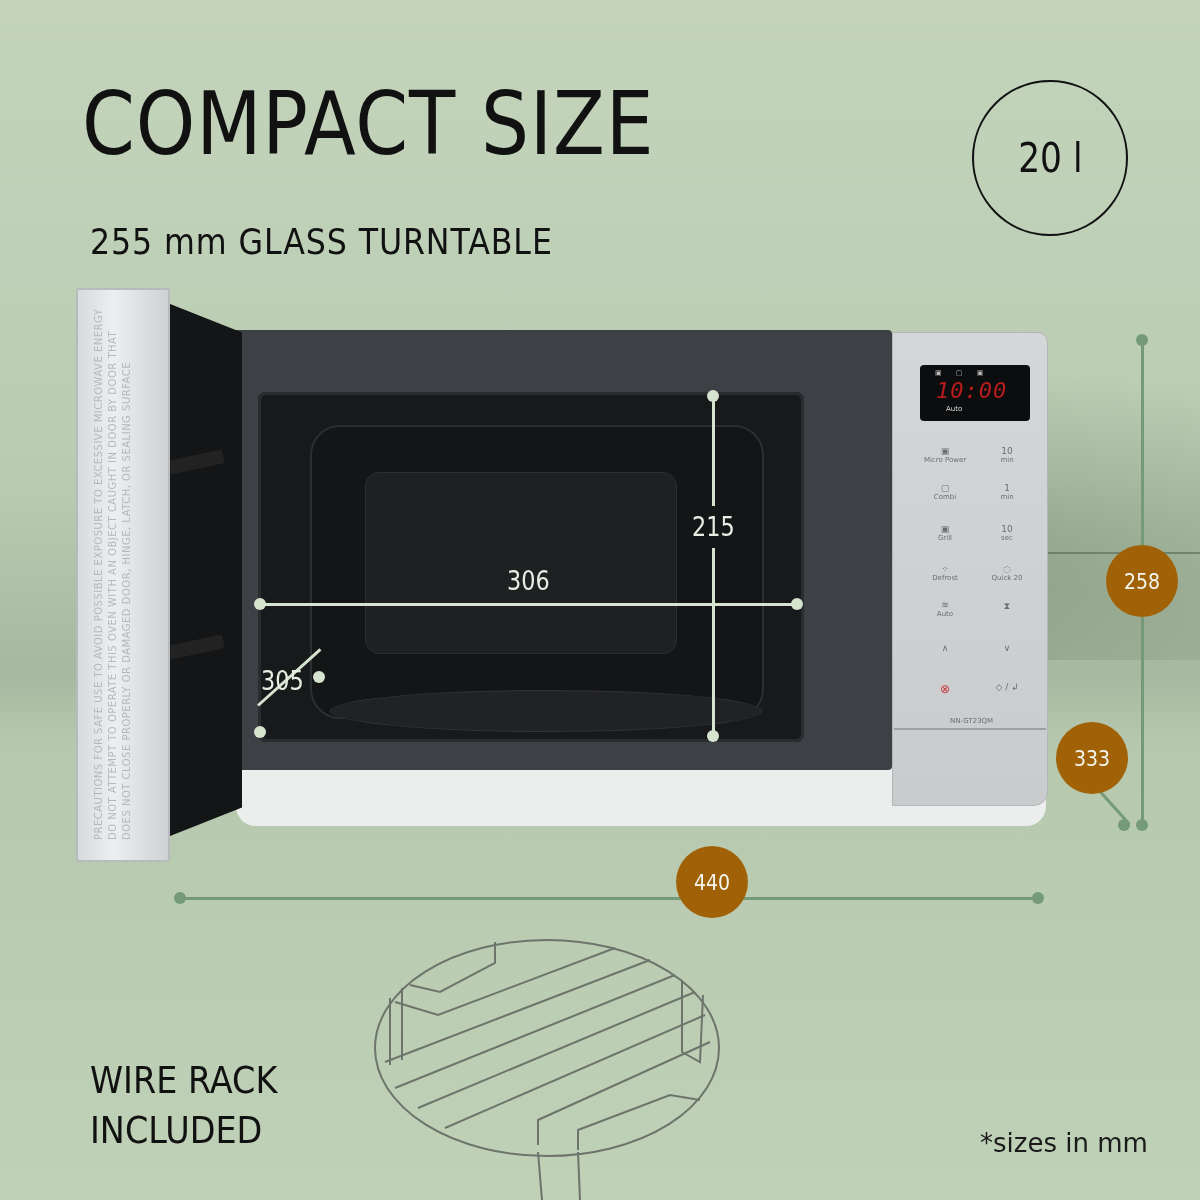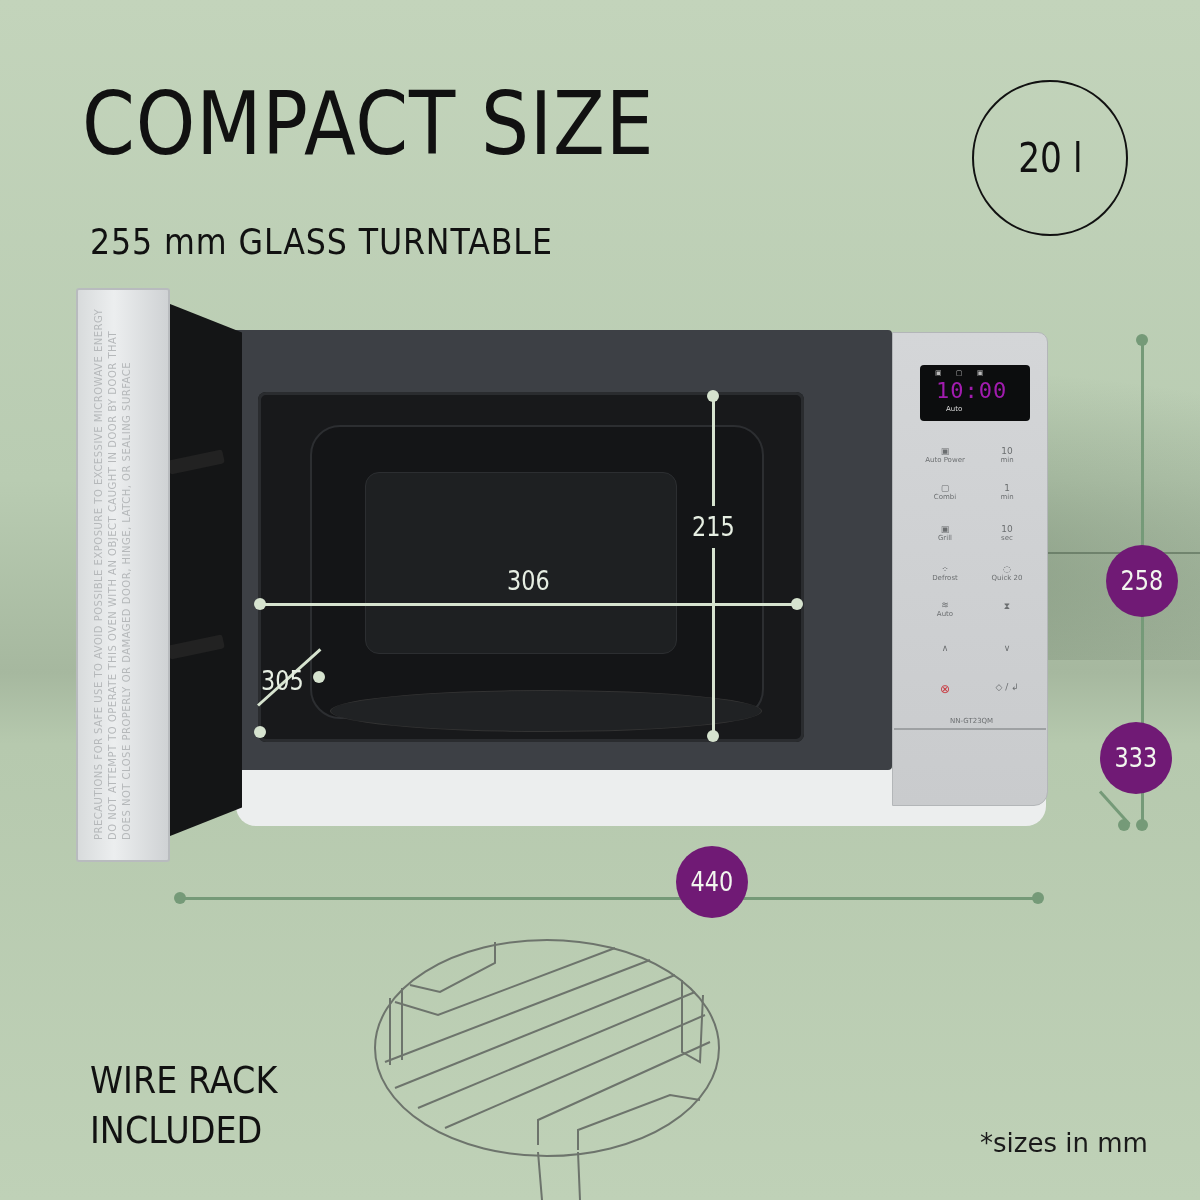--- a/index.html
+++ b/index.html
@@ -69,37 +69,37 @@
     left:236px; top:768px; width:810px; height:58px; background:#eceeee; border-radius:0 0 20px 20px;
   }
   .panel {
     left:892px; top:332px; width:154px; height:472px; background:linear-gradient(180deg,#d4d6d8,#c9cbcd);
     border-radius:0 10px 14px 0; border:1px solid #b3b6b8;
   }
   .panel-divider { left:894px; top:728px; width:152px; height:2px; background:#9ea1a3; }
   .display {
     left:920px; top:365px; width:110px; height:56px; background:#0c0d0e; border-radius:4px;
   }
-  .display-time { left:936px; top:378px; font-family:"DejaVu Sans Mono", monospace; color:#a21caf; font-size:22px; letter-spacing:1px; }
+  .display-time { left:936px; top:378px; font-family:"DejaVu Sans Mono", monospace; color:#b91c1c; font-size:22px; font-style:italic; letter-spacing:1px; }
   .display-auto { left:946px; top:405px; font-size:7px; color:#ddd; }
   .display-icons { left:935px; top:369px; font-size:7px; color:#bbb; letter-spacing:6px; }
   .btn-lbl { font-size:7px; color:#6b6e70; text-align:center; width:60px; }
   .btn-icon { font-size:9px; color:#6b6e70; text-align:center; width:60px; }
   .model { left:950px; top:717px; font-size:7px; color:#6b6e70; }
   .stop-icon { color:#c9383f; font-size:12px; }
 
   
   .dim-line { background:#d6e3cf; position:absolute; }
   .dim-dot { position:absolute; width:12px; height:12px; border-radius:50%; background:#d6e3cf; }
   .dim-lbl { position:absolute; color:#e6eee2; font-size:26px; transform:scaleX(0.86); transform-origin:left top; }
   .ext-line { background:#759a78; position:absolute; }
   .ext-dot { position:absolute; width:12px; height:12px; border-radius:50%; background:#759a78; }
   .badge {
-    position:absolute; width:72px; height:72px; border-radius:50%; background:#701a75; color:#f2f6ef;
-    display:flex; align-items:center; justify-content:center; font-size:26px;
+    position:absolute; width:72px; height:72px; border-radius:50%; background:#a16207; color:#f2f6ef;
+    display:flex; align-items:center; justify-content:center; font-size:22px;
   }
   .badge span { transform:scaleX(0.86); display:inline-block; }
 
   .rack-lbl { left:90px; top:1055px; font-size:38px; line-height:50px; transform:scaleX(0.88); transform-origin:left top; }
   .footnote { left:980px; top:1128px; font-size:26px; color:#1a1a1a; }
 </style>
 </head>
 <body>
 
 <div class="wall-shadow"></div>
@@ -126,21 +126,21 @@
 
 <div class="abs panel"></div>
 <div class="abs panel-divider"></div>
 <div class="abs display"></div>
 <div class="abs display-icons">▣ ▢ ▣</div>
 <div class="abs display-time">10:00</div>
 <div class="abs display-auto">Auto</div>
 
 <div class="abs" style="left:915px;top:446px;">
   <div class="btn-icon">▣</div>
-  <div class="btn-lbl">Auto Power</div>
+  <div class="btn-lbl">Micro Power</div>
 </div>
 <div class="abs" style="left:977px;top:446px;">
   <div class="btn-icon">10</div>
   <div class="btn-lbl">min</div>
 </div>
 <div class="abs" style="left:915px;top:483px;">
   <div class="btn-icon">▢</div>
   <div class="btn-lbl">Combi</div>
 </div>
 <div class="abs" style="left:977px;top:483px;">
@@ -202,21 +202,21 @@
 
 <div class="ext-line" style="left:1141px;top:340px;width:3px;height:486px;"></div>
 <div class="ext-dot" style="left:1136px;top:334px;"></div>
 <div class="ext-dot" style="left:1136px;top:819px;"></div>
 <div class="badge" style="left:1106px;top:545px;">
     <span>258</span>
   </div>
 
 <div class="ext-line" style="left:1100px;top:790px;width:44px;height:3px;transform:rotate(48deg);transform-origin:left center;"></div>
 <div class="ext-dot" style="left:1118px;top:819px;"></div>
-<div class="badge" style="left:1100px;top:722px;">
+<div class="badge" style="left:1056px;top:722px;">
     <span>333</span>
   </div>
 
 <div class="ext-line" style="left:180px;top:897px;width:860px;height:3px;"></div>
 <div class="ext-dot" style="left:174px;top:892px;"></div>
 <div class="ext-dot" style="left:1032px;top:892px;"></div>
 <div class="badge" style="left:676px;top:846px;">
     <span>440</span>
   </div>
 

